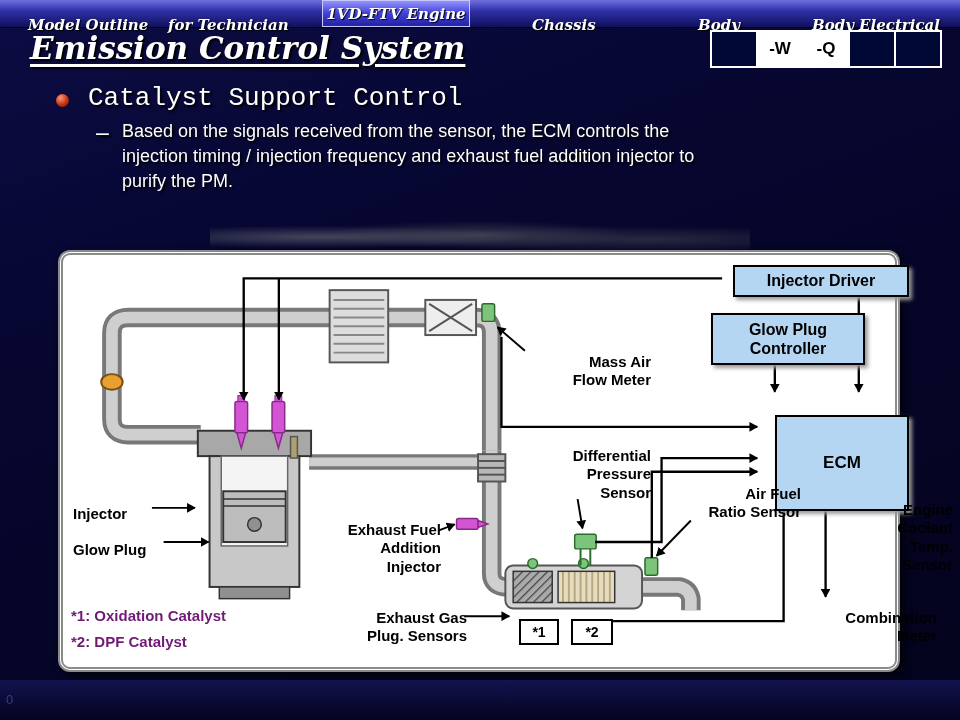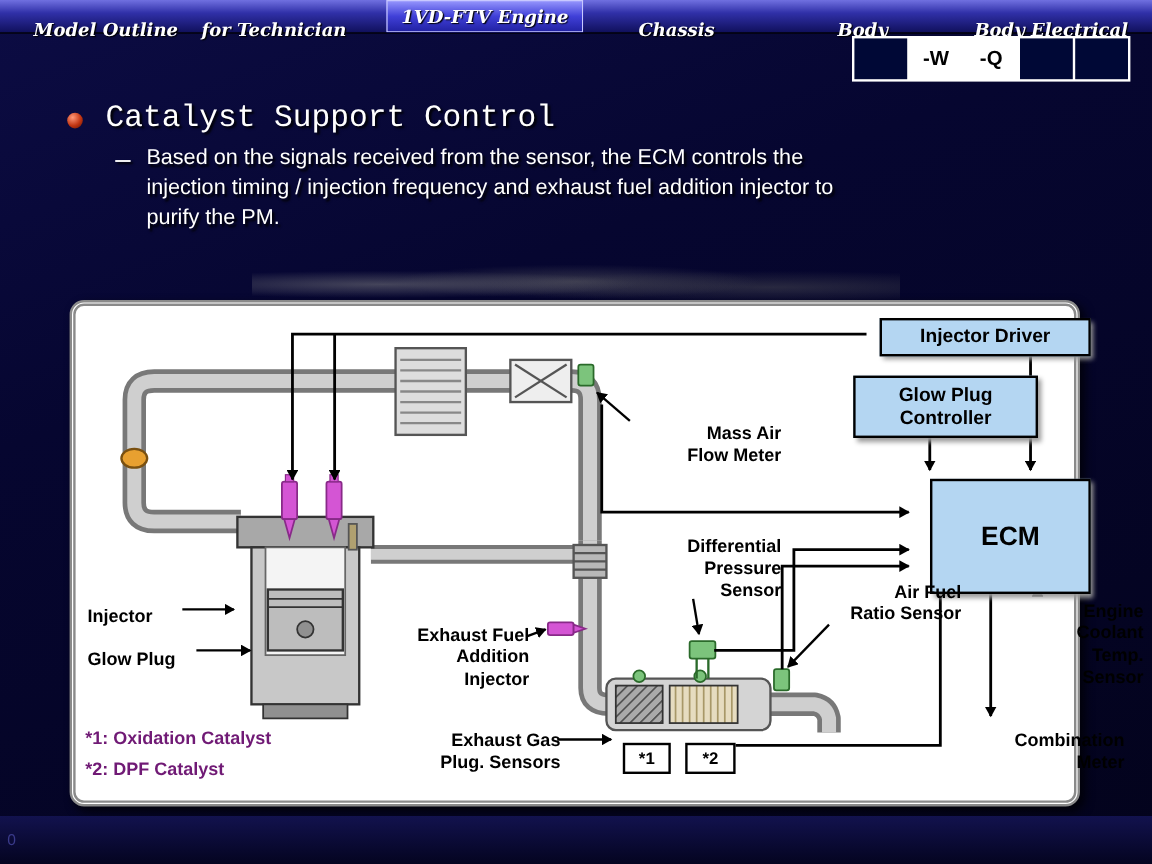--- a/index.html
+++ b/index.html
@@ -5,21 +5,21 @@
   html,body{margin:0;padding:0;background:#000;}
   .slide{position:relative;width:960px;height:720px;overflow:hidden;
     background:linear-gradient(160deg,#0c0c44 0%,#060630 35%,#03031c 100%);
     font-family:"Liberation Sans",sans-serif;}
   
   .navbar{position:absolute;left:0;top:0;width:960px;height:27px;
     background:linear-gradient(180deg,#7070e0 0%,#3030a8 40%,#10105c 100%);
     border-bottom:1px solid #000;}
   .nav-item{position:absolute;top:4px;color:#fff;font:italic bold 15px "DejaVu Serif",serif;
     text-shadow:1px 1px 1px #000;white-space:nowrap;margin-top:12px;}
-  .nav-active{position:absolute;left:322px;top:0;width:164px;height:27px;
+  .nav-active{position:absolute;left:322px;top:0;width:148px;height:27px;
     background:linear-gradient(180deg,#9a9aff 0%,#4040d8 50%,#2020a0 100%);
     box-shadow:inset 0 0 0 1px #c8c8ff;display:flex;align-items:center;justify-content:center;
     color:#fff;font:italic bold 15px "DejaVu Serif",serif;text-shadow:1px 1px 1px #000;text-align:center;}
   
   .page-title{position:absolute;left:30px;top:30px;color:#fff;
     font:italic bold 31px "DejaVu Serif",serif;text-decoration:underline;
     text-underline-offset:5px;text-shadow:2px 2px 2px #000;}
   .variant{position:absolute;left:710px;top:30px;display:grid;
     grid-template-columns:repeat(5,44px);grid-auto-rows:34px;gap:2px;background:#fff;padding:2px;}
   .vcell{display:flex;align-items:center;justify-content:center;background:#000836;
@@ -68,20 +68,21 @@
 
   <div class="navbar">
     <span class="nav-item" style="left:28px">Model Outline</span>
     <span class="nav-item" style="left:168px">for Technician</span>
     <div class="nav-active">1VD-FTV Engine</div>
     <span class="nav-item" style="left:532px">Chassis</span>
     <span class="nav-item" style="left:698px">Body</span>
     <span class="nav-item" style="left:812px">Body Electrical</span>
   </div>
 
+  <div class="page-title">Emission Control System</div>
   <div class="variant">
     <div class="vcell"></div>
     <div class="vcell filled">-W</div>
     <div class="vcell filled">-Q</div>
     <div class="vcell"></div>
     <div class="vcell"></div>
   </div>
 
   <span class="bullet-dot"></span>
   <div class="bullet-title">Catalyst Support Control</div>
@@ -206,21 +207,21 @@
         <path class="thin" d="M406 370 H452" marker-end="url(#arr)"></path>
         <path class="thin" d="M468 98 L440 74" marker-end="url(#arr)"></path>
         <path class="thin" d="M522 250 L527 280" marker-end="url(#arr)"></path>
         <path class="thin" d="M638 272 L603 308" marker-end="url(#arr)"></path>
       </g>
     </svg>
 
     <div class="bluebox" style="left:670px;top:10px;width:172px;height:28px">Injector Driver</div>
     <div class="bluebox" style="left:648px;top:58px;width:150px;height:48px">Glow Plug
 Controller</div>
-    <div class="bluebox" style="left:712px;top:144px;width:130px;height:92px;font-size:22px">ECM</div>
+    <div class="bluebox" style="left:712px;top:160px;width:130px;height:92px;font-size:17px">ECM</div>
 
     <div class="dlabel" style="left:453px;top:98px;width:135px">Mass Air
 Flow Meter</div>
     <div class="dlabel" style="left:458px;top:192px;width:130px">Differential
 Pressure
 Sensor</div>
     <div class="dlabel" style="left:613px;top:230px;width:125px">Air Fuel
 Ratio Sensor</div>
     <div class="dlabel" style="left:776px;top:246px;width:114px">Engine
 Coolant

